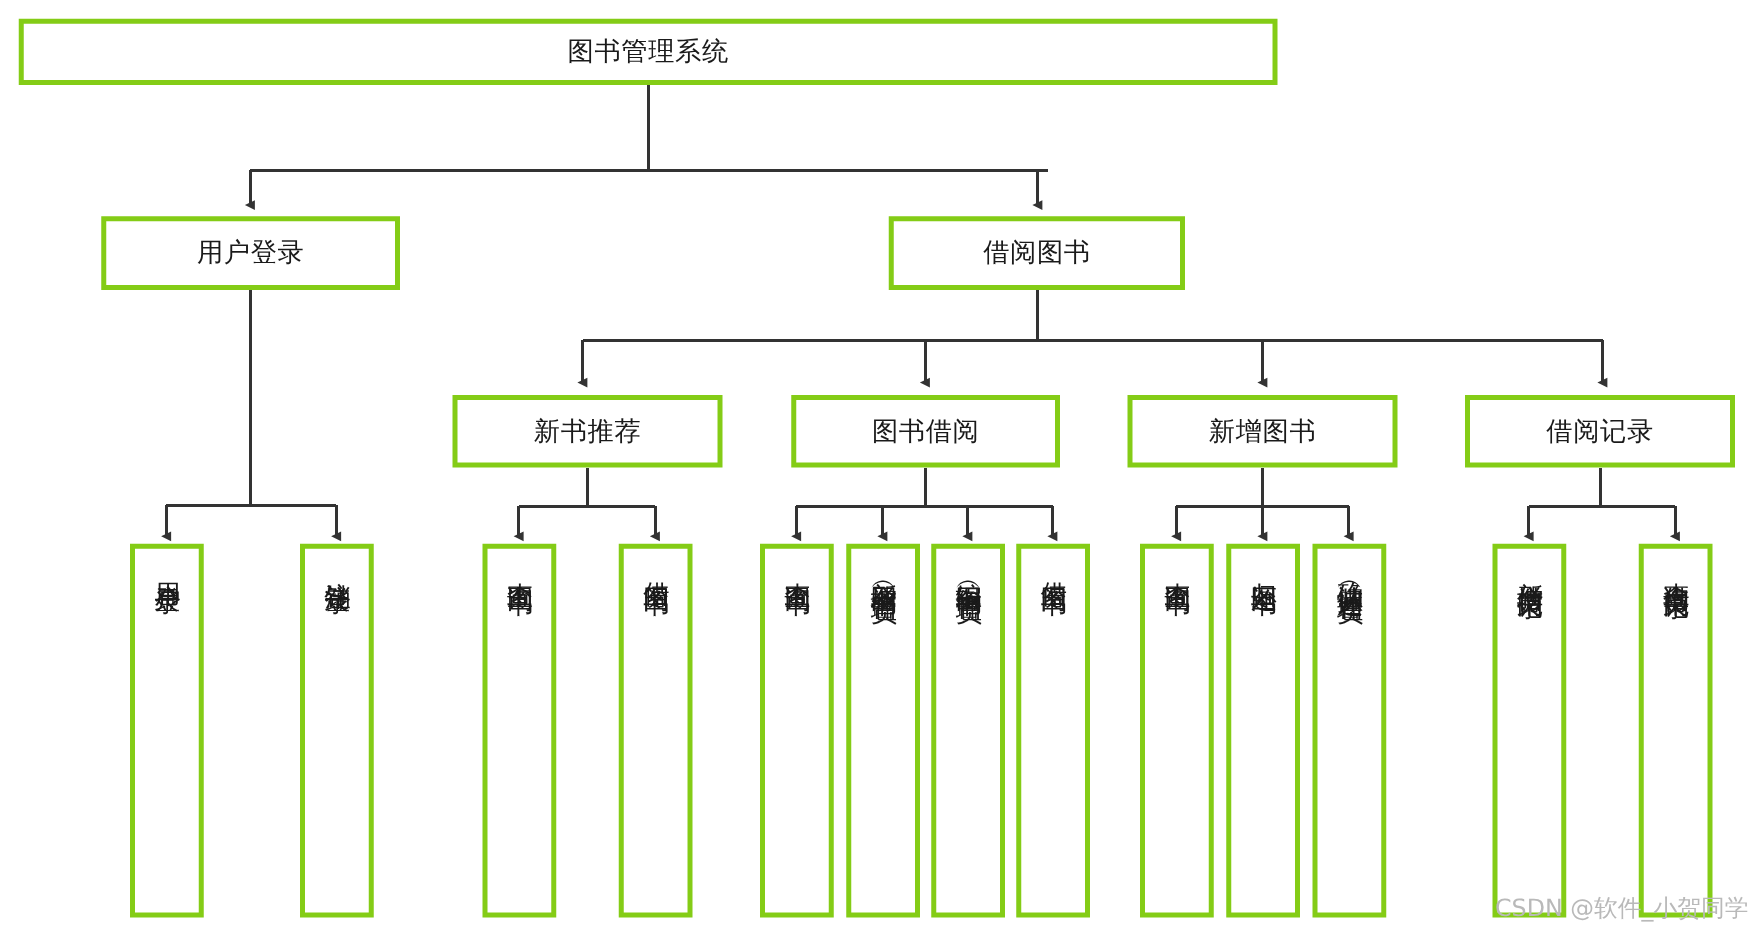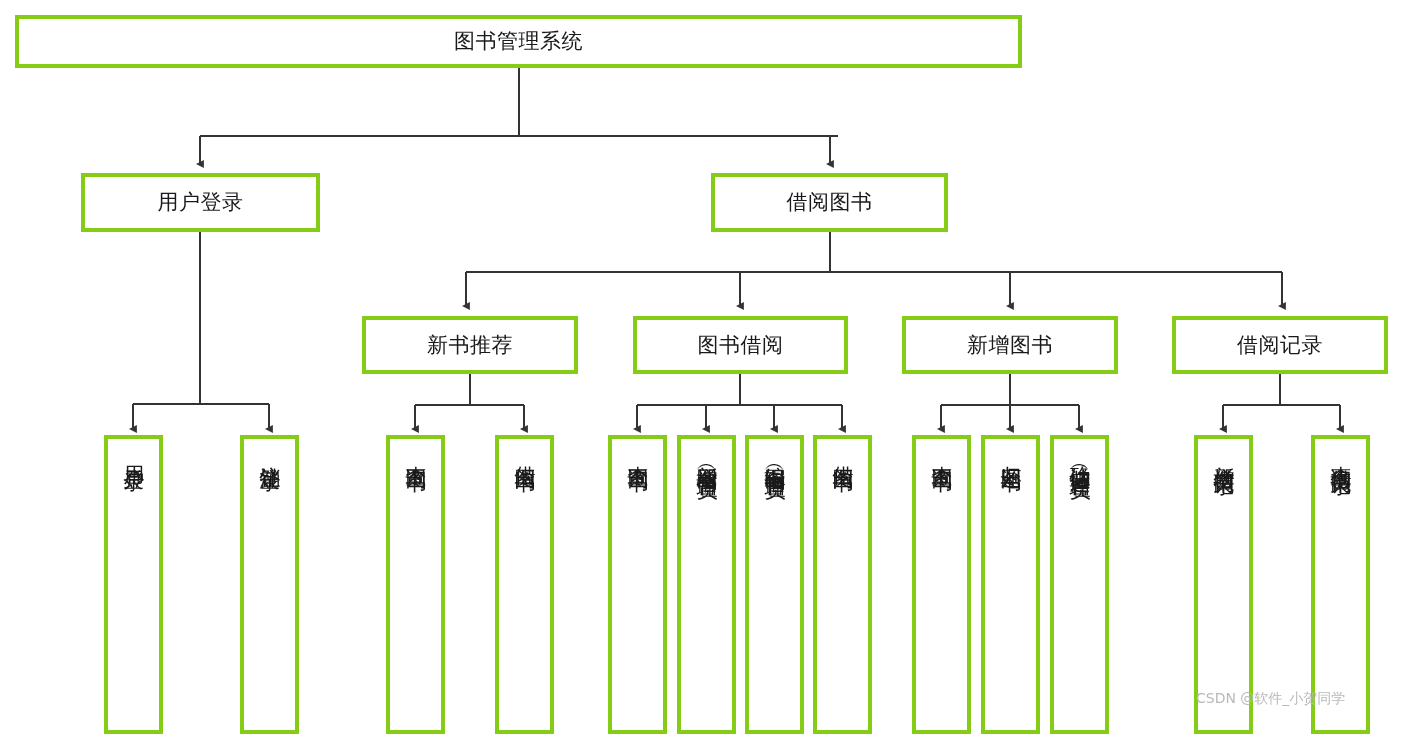--- a/index.html
+++ b/index.html
@@ -47,22 +47,22 @@
     line-height: 1.0;
     text-align: center;
   }
   .node.leaf {
     align-items: flex-start;
     padding-top: 10px;
   }
   .watermark {
     position: absolute;
     left: 1196px;
-    top: 690px;
-    font-size: 14px;
+    top: 714px;
+    font-size: 19px;
     color: #b9b9b9;
     white-space: nowrap;
     z-index: 3;
     font-family: "DejaVu Sans", "Liberation Sans", sans-serif;
   }
 </style>
 </head>
 <body>
 
 <div id="canvas">

